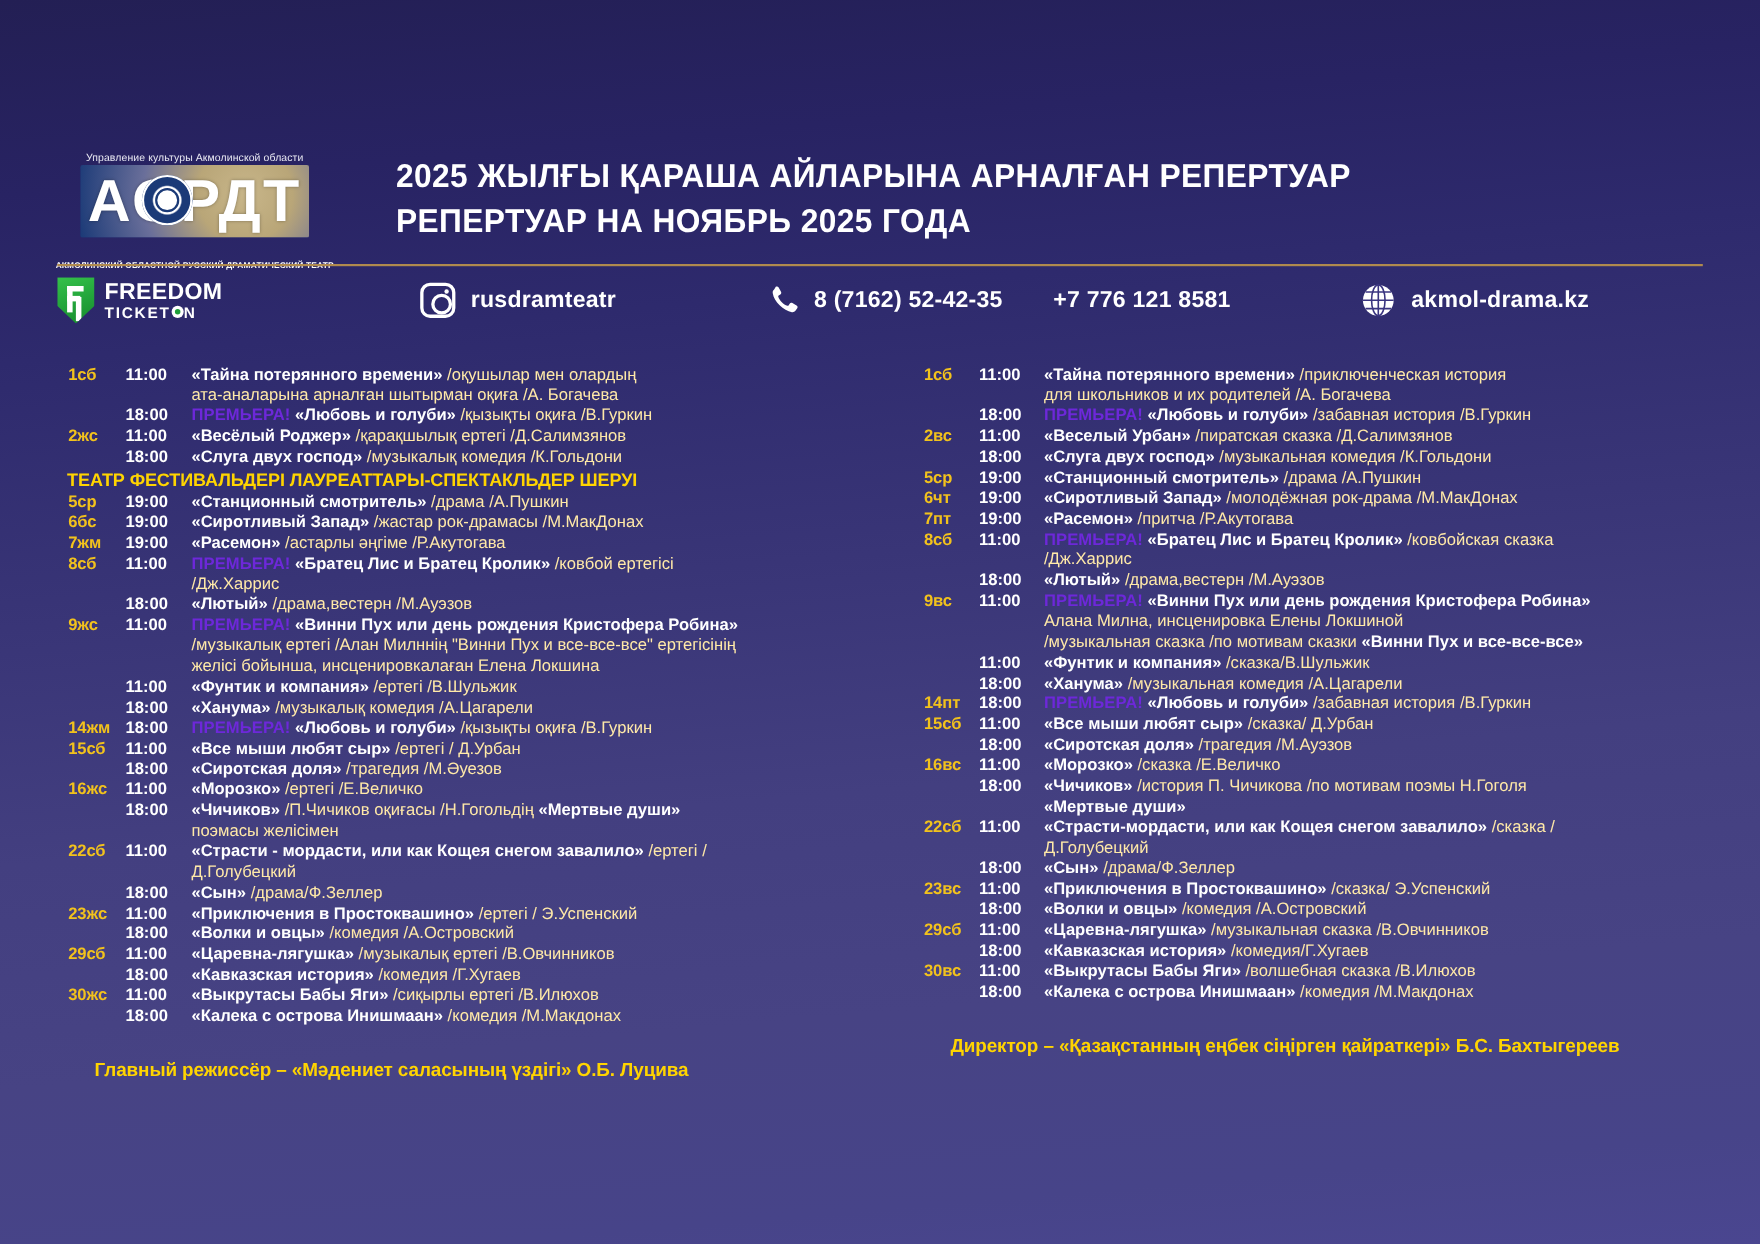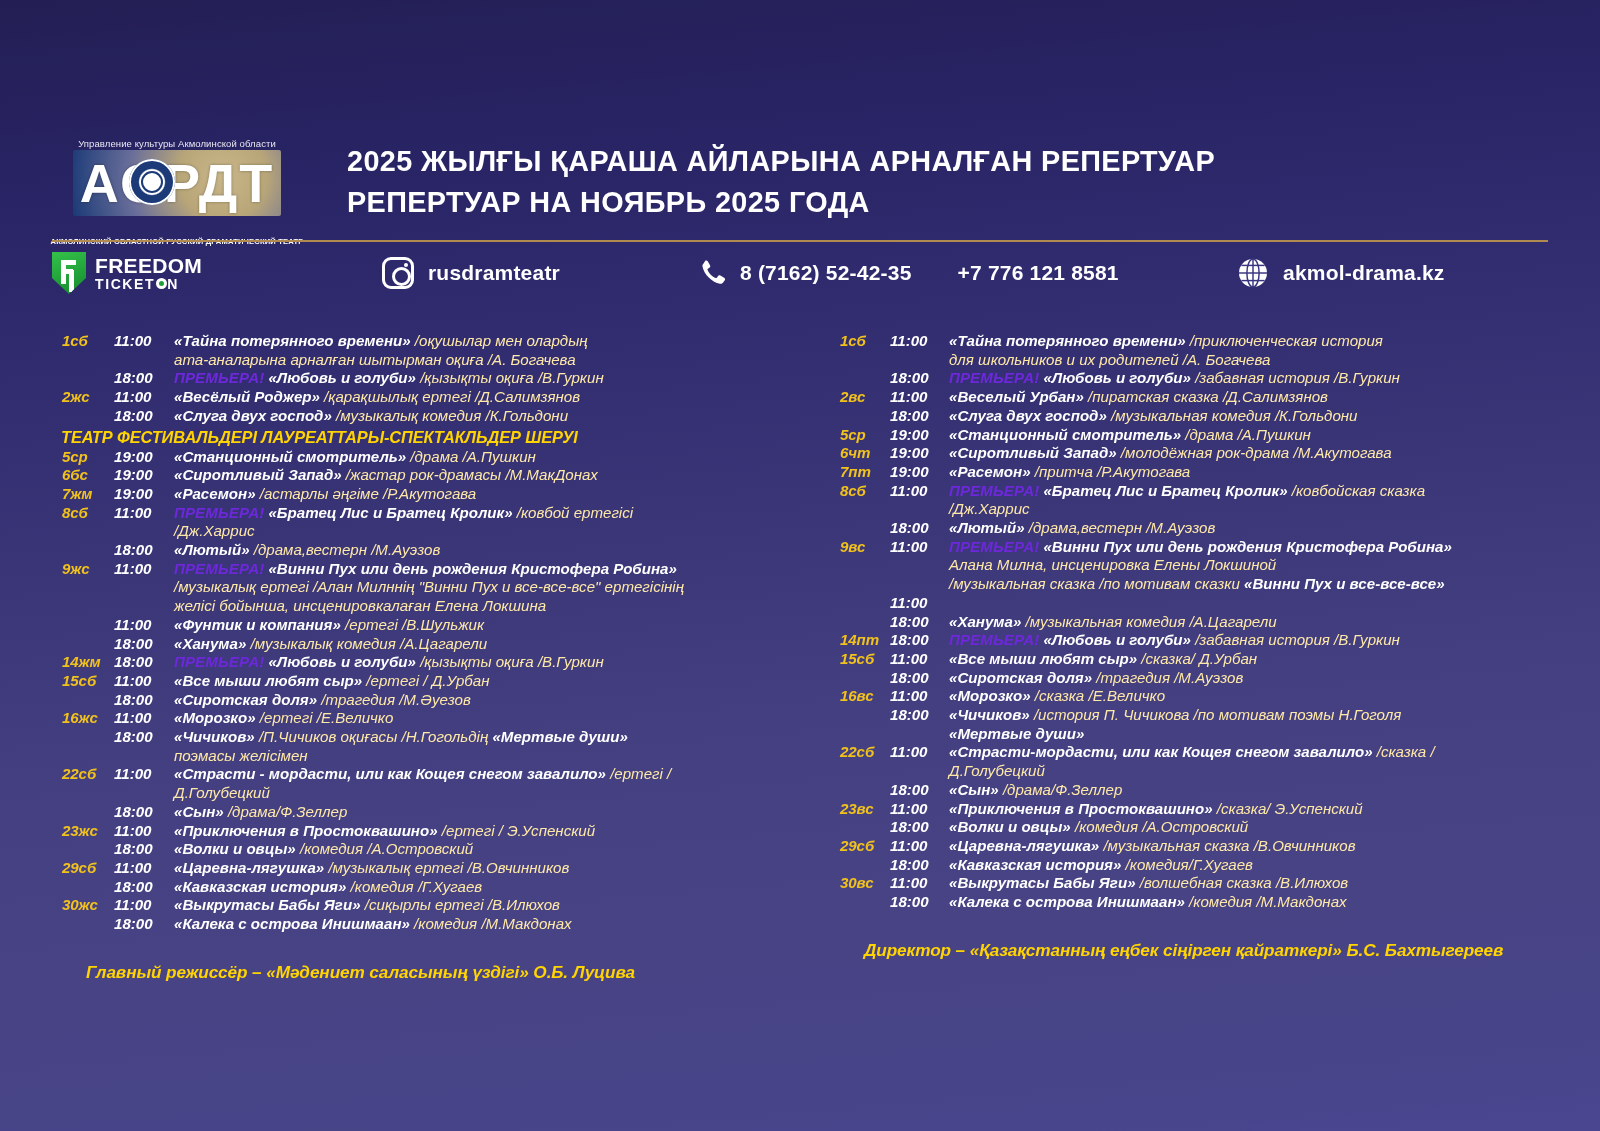--- a/index.html
+++ b/index.html
@@ -25,20 +25,21 @@
     color: #ffffff;
     position: relative;
   }
 
   
   .header {
     display: flex;
     align-items: flex-start;
     padding: 138px 0 0 0;
     height: 188px;
+    gap: 13px;
   }
 
   .logo-block {
     width: 250px;
     margin-left: 52px;
     flex: none;
     display: flex;
     flex-direction: column;
     align-items: center;
   }
@@ -229,21 +230,20 @@
   }
   .phone-second { margin-left: 46px; }
 
   
   .columns {
     position: absolute;
     top: 332px;
     left: 0;
     right: 0;
     display: flex;
-    font-style: italic;
   }
   .col {
     width: 790px;
     padding-left: 62px;
   }
   .col.right { padding-left: 50px; }
 
   .row {
     display: flex;
     align-items: flex-start;
@@ -552,21 +552,21 @@
         <div class="desc"><span class="title-w">«Слуга двух господ»</span><span class="meta"> /музыкальная комедия /К.Гольдони</span></div>
       </div>
       <div class="row">
         <div class="date">5ср</div>
         <div class="time">19:00</div>
         <div class="desc"><span class="title-w">«Станционный смотритель»</span><span class="meta"> /драма /А.Пушкин</span></div>
       </div>
       <div class="row">
         <div class="date">6чт</div>
         <div class="time">19:00</div>
-        <div class="desc"><span class="title-w">«Сиротливый Запад»</span><span class="meta"> /молодёжная рок-драма /М.Акутогава</span></div>
+        <div class="desc"><span class="title-w">«Сиротливый Запад»</span><span class="meta"> /молодёжная рок-драма /М.МакДонах</span></div>
       </div>
       <div class="row">
         <div class="date">7пт</div>
         <div class="time">19:00</div>
         <div class="desc"><span class="title-w">«Расемон»</span><span class="meta"> /притча /Р.Акутогава</span></div>
       </div>
       <div class="row">
         <div class="date">8сб</div>
         <div class="time">11:00</div>
         <div class="desc"><span class="premiere">ПРЕМЬЕРА!</span><span class="title-w">  «Братец Лис и Братец Кролик»</span><span class="meta"> /ковбойская сказка</span></div>
@@ -592,20 +592,21 @@
         <div class="desc"><span class="meta">Алана Милна, инсценировка Елены Локшиной</span></div>
       </div>
       <div class="row">
         <div class="date"></div>
         <div class="time"></div>
         <div class="desc"><span class="meta">/музыкальная сказка /по мотивам сказки </span><span class="title-w">«Винни Пух и все-все-все»</span></div>
       </div>
       <div class="row">
         <div class="date"></div>
         <div class="time">11:00</div>
+        <div class="desc"><span class="title-w">«Фунтик и компания»</span><span class="meta"> /сказка/В.Шульжик</span></div>
       </div>
       <div class="row">
         <div class="date"></div>
         <div class="time">18:00</div>
         <div class="desc"><span class="title-w">«Ханума»</span><span class="meta"> /музыкальная комедия /А.Цагарели</span></div>
       </div>
       <div class="row">
         <div class="date">14пт</div>
         <div class="time">18:00</div>
         <div class="desc"><span class="premiere">ПРЕМЬЕРА!</span><span class="title-w"> «Любовь и голуби»</span><span class="meta"> /забавная история /В.Гуркин</span></div>

